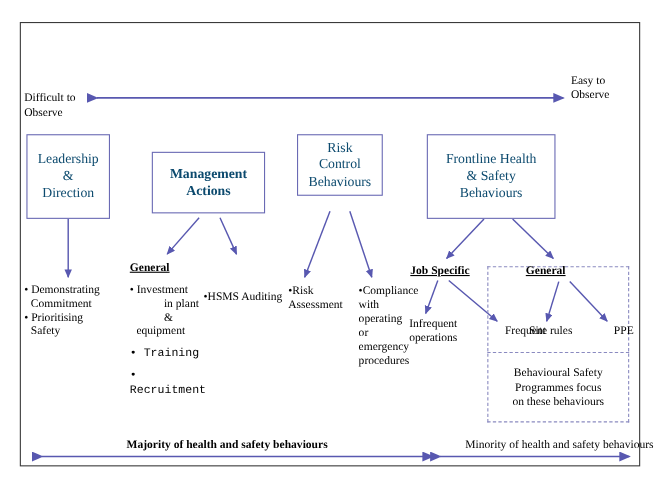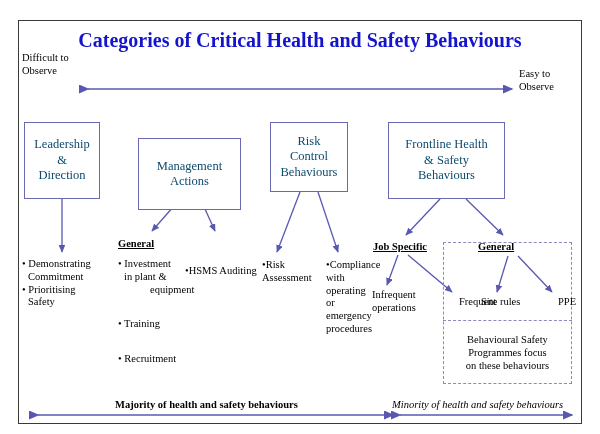--- a/index.html
+++ b/index.html
@@ -37,21 +37,21 @@
   }
 
   .hdr{
     position:absolute;font-size:10.5px;font-weight:bold;color:#000;
     text-decoration:underline;line-height:12.5px;white-space:nowrap;
   }
   .hdr.two{white-space:normal;}
 
   .bullets{position:absolute;font-size:10.5px;line-height:12.8px;color:#000;}
   .bullets div{margin-bottom:0;}
-  .gap{margin-top:22px;}
+  .gap{margin-top:7px;font-family:Liberation Mono, monospace;}
 
   .dashbox{
     position:absolute;border:1px dashed #8a8ac0;box-sizing:border-box;background:transparent;
   }
   .dashdiv{position:absolute;border-top:1px dashed #8a8ac0;}
 
   .leaf{position:absolute;font-size:10.5px;color:#000;line-height:12.5px;white-space:nowrap;}
 
   .note{
     position:absolute;text-align:center;font-size:10.5px;line-height:13px;color:#000;
@@ -60,21 +60,20 @@
   .bottom-lbl{position:absolute;font-size:10.5px;color:#000;white-space:nowrap;}
 </style>
 </head>
 <body>
 
 <div id="root">
 
 
   <div class="frame"></div>
 
-  <div class="title">Categories of Critical Health and Safety Behaviours</div>
 
   <svg class="layer" viewBox="0 0 600 434">
     <defs>
       <marker id="ah" markerWidth="7" markerHeight="7" refX="5.4" refY="2.6" orient="auto" markerUnits="strokeWidth">
         <path d="M0,0 L6,2.6 L0,5.2 z" fill="#5858b0"></path>
       </marker>
       <marker id="ahs" markerWidth="8" markerHeight="8" refX="6" refY="3" orient="auto" markerUnits="strokeWidth">
         <path d="M0,0 L7,3 L0,6 z" fill="#5858b0"></path>
       </marker>
     </defs>
@@ -101,41 +100,41 @@
     <line x1="518" y1="256" x2="552" y2="292" stroke="#5858b0" stroke-width="1.3" marker-end="url(#ah)"></line>
 
     <g>
       <line x1="38" y1="415" x2="393" y2="415" stroke="#5858b0" stroke-width="1.5" marker-start="url(#ahs)" marker-end="url(#ahs)"></line>
     </g>
     <g>
       <line x1="400" y1="415" x2="572" y2="415" stroke="#5858b0" stroke-width="1.5" marker-start="url(#ahs)" marker-end="url(#ahs)"></line>
     </g>
   </svg>
 
-  <div class="axis-label" style="left:22px;top:52px;">
+  <div class="axis-label" style="left:22px;top:84px;">
     <span>Difficult to</span><br>
     <span>Observe</span>
   </div>
   <div class="axis-label" style="left:519px;top:68px;">
     <span>Easy to</span><br>
     <span>Observe</span>
   </div>
 
   <div class="nodebox" style="left:24px;top:122px;width:76px;height:77px;">
     <div style="white-space:pre-line;">Leadership
 &amp;
 Direction</div>
   </div>
 
-  <div class="nodebox" style="left:138px;top:138px;width:103px;height:72px;">
+  <div class="nodebox" style="left:138px;top:138px;width:103px;height:56px;font-weight:bold;">
     <div style="white-space:pre-line;">Management
 Actions</div>
   </div>
 
-  <div class="nodebox" style="left:270px;top:122px;width:78px;height:70px;">
+  <div class="nodebox" style="left:270px;top:122px;width:78px;height:56px;">
     <div style="white-space:pre-line;">Risk
 Control
 Behaviours</div>
   </div>
 
   <div class="nodebox" style="left:388px;top:122px;width:117px;height:77px;">
     <div style="white-space:pre-line;">Frontline Health
 &amp; Safety
 Behaviours</div>
   </div>
@@ -143,22 +142,22 @@
   <div class="bullets" style="left:22px;top:258px;width:92px;">
     <div>• Demonstrating</div>
     <div style="padding-left:6px;">Commitment</div>
     <div>• Prioritising</div>
     <div style="padding-left:6px;">Safety</div>
   </div>
 
   <div class="hdr" style="left:118px;top:238px;">General</div>
   <div class="bullets" style="left:118px;top:258px;width:66px;">
     <div>• Investment</div>
-    <div style="padding-left:6px;">in plant &amp;</div>
-    <div style="padding-left:6px;margin-left:26px;">equipment</div>
+    <div style="padding-left:6px;margin-left:25px;">in plant &amp;</div>
+    <div style="padding-left:6px;">equipment</div>
     <div class="gap">• Training</div>
     <div class="gap">• Recruitment</div>
   </div>
 
   <div class="bullets" style="left:185px;top:265px;width:88px;">
     <div>•HSMS Auditing</div>
   </div>
 
   <div class="bullets" style="left:326px;top:259px;width:62px;">
     <div>•Compliance</div>
@@ -187,15 +186,15 @@
 
   <div class="leaf" style="left:459px;top:296px;">Frequent</div>
   <div class="leaf" style="left:481px;top:296px;">Site rules</div>
   <div class="leaf" style="left:558px;top:296px;">PPE</div>
 
   <div class="note" style="left:443px;top:333px;width:129px;white-space:pre-line;">Behavioural Safety
 Programmes focus
 on these behaviours</div>
 
   <div class="bottom-lbl" style="left:115px;top:399px;font-weight:bold;">Majority of health and safety behaviours</div>
-  <div class="bottom-lbl" style="left:392px;top:399px;font-style:italic;">Minority of health and safety behaviours</div>
+  <div class="bottom-lbl" style="left:423px;top:399px;">Minority of health and safety behaviours</div>
 
 </div>
 
 </body></html>

